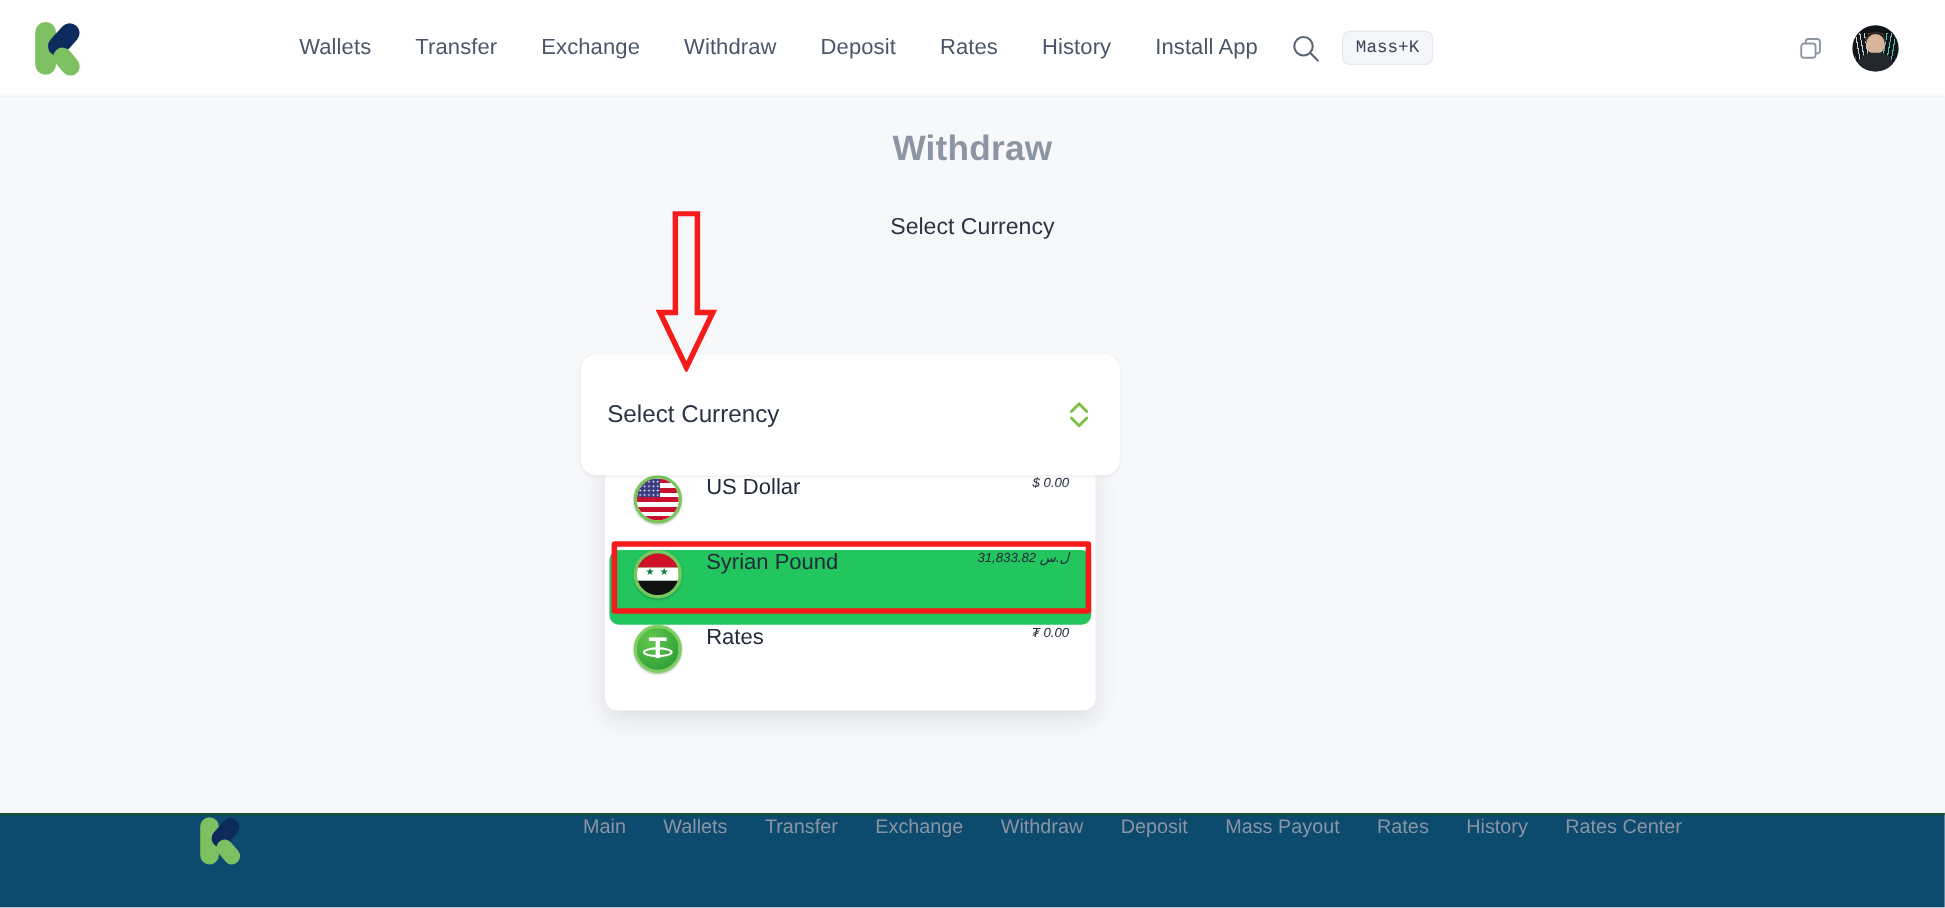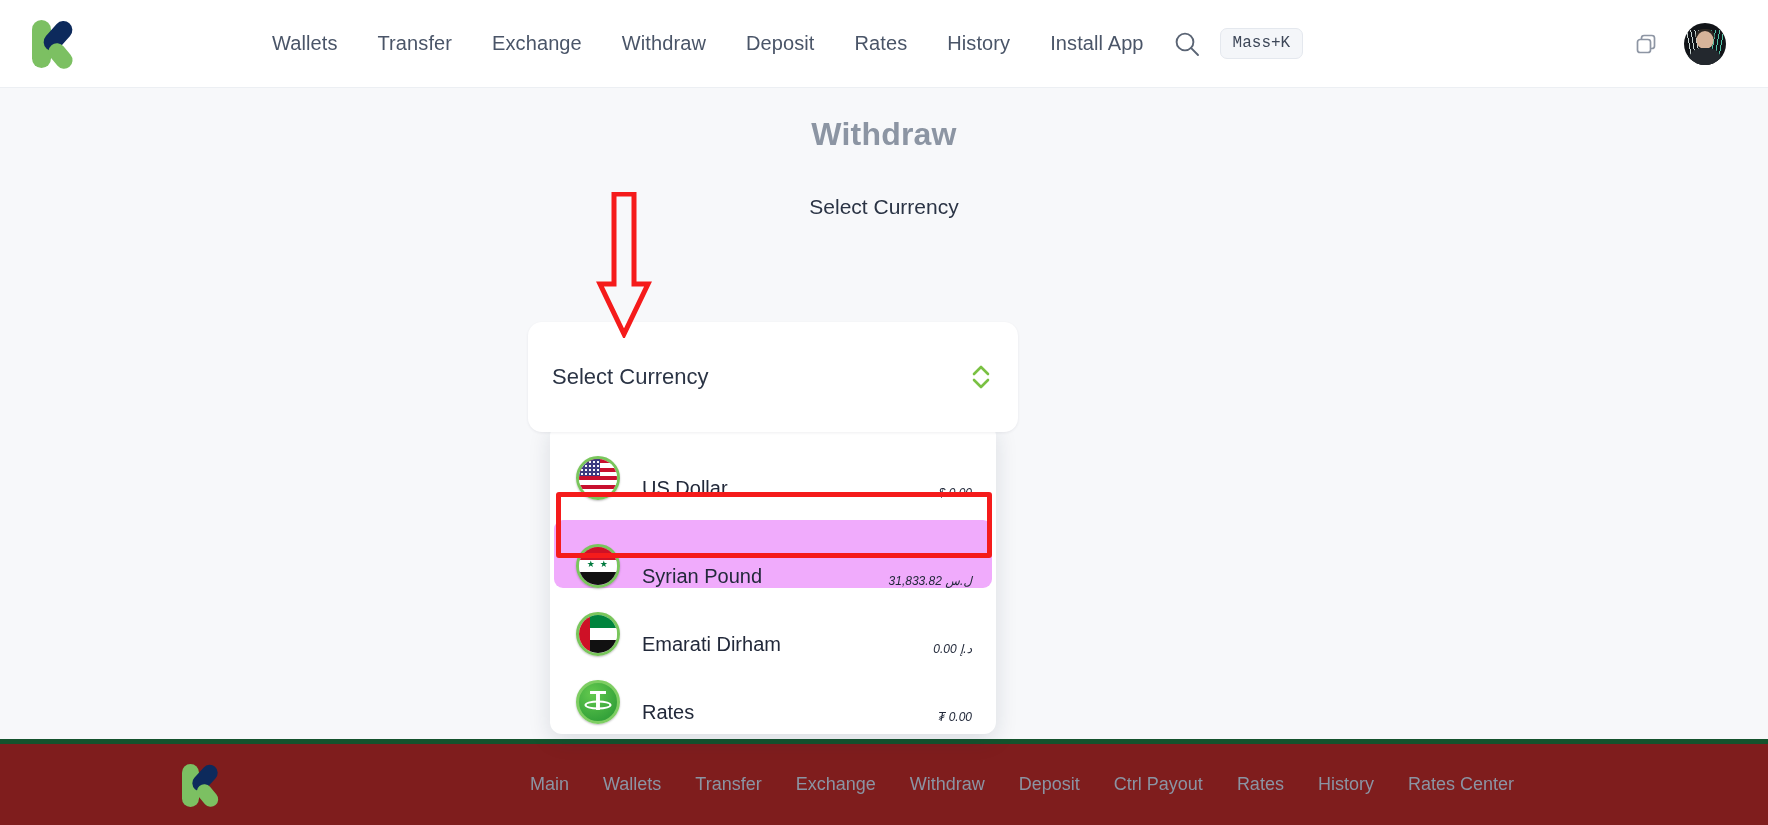--- a/index.html
+++ b/index.html
@@ -228,29 +228,28 @@
     top: 336px;
     width: 446px;
     background: #ffffff;
     border-radius: 12px;
     box-shadow: 0 6px 22px rgba(25,38,58,.13);
     padding: 8px 0 10px;
     z-index: 10;
   }
   .option-row {
     display: flex;
-    align-items: flex-end;
+    align-items: flex-start;
     height: 68px;
     padding: 0 20px 0 22px;
     border-radius: 9px;
     margin: 0 4px;
   }
   .option-row.selected {
-    background: #f0abfc;
-    margin-top: 20px;
+    background: #22c55e;
   }
   .option-name {
     font-size: 20px;
     color: #22293a;
     margin-left: 22px;
   }
   .option-balance {
     margin-left: auto;
     font-size: 12px;
     color: #22293a;
@@ -361,24 +360,24 @@
     height: 66px;
     border: 5px solid #f51b1b;
     border-radius: 3px;
     z-index: 40;
     pointer-events: none;
   }
 
   
   .footer {
     height: 86px;
-    background: #7f1d1d;
-    border-top: 5px solid #14532d;
-    display: flex;
-    align-items: center;
+    background: #0c4a6e;
+    border-top: 2px solid #14532d;
+    display: flex;
+    align-items: flex-start;
     padding: 0 40px;
   }
   .footer-logo {
     width: 46px;
     height: 46px;
     position: relative;
     margin-left: 140px;
     flex: 0 0 auto;
   }
   .footer-logo .bar {
@@ -489,30 +488,20 @@
         <span class="band-red"></span>
         <span class="band-white"></span>
         <span class="band-black"></span>
         <span class="star s1"></span>
         <span class="star s2"></span>
       </span>
       <span class="option-name">Syrian Pound</span>
       <span class="option-balance">ل.س 31,833.82</span>
     </div>
 
-    <div class="option-row">
-      <span class="flag flag-ae">
-        <span class="g"></span>
-        <span class="w"></span>
-        <span class="b"></span>
-        <span class="hoist"></span>
-      </span>
-      <span class="option-name">Emarati Dirham</span>
-      <span class="option-balance">د.إ 0.00</span>
-    </div>
 
     <div class="option-row">
       <span class="flag flag-usdt">
         <span class="t-glyph">T</span>
         <span class="t-ring"></span>
       </span>
       <span class="option-name">Rates</span>
       <span class="option-balance">₮ 0.00</span>
     </div>
 
@@ -534,18 +523,18 @@
     <div class="up"></div>
     <div class="down"></div>
   </div>
   <nav class="footer-nav">
     <a href="#">Main</a>
     <a href="#">Wallets</a>
     <a href="#">Transfer</a>
     <a href="#">Exchange</a>
     <a href="#">Withdraw</a>
     <a href="#">Deposit</a>
-    <a href="#">Ctrl Payout</a>
+    <a href="#">Mass Payout</a>
     <a href="#">Rates</a>
     <a href="#">History</a>
     <a href="#">Rates Center</a>
   </nav>
 </div>
 
 </body></html>

